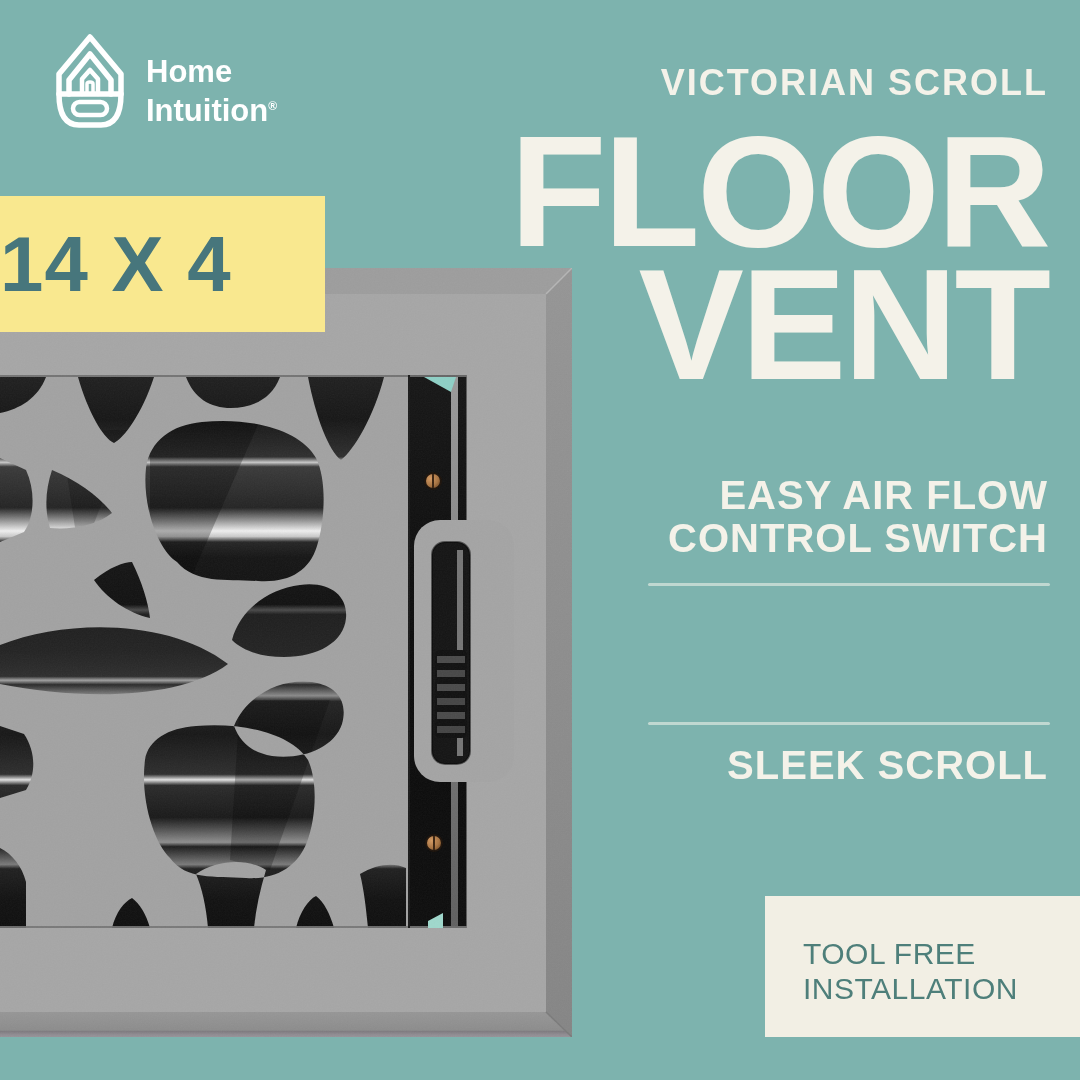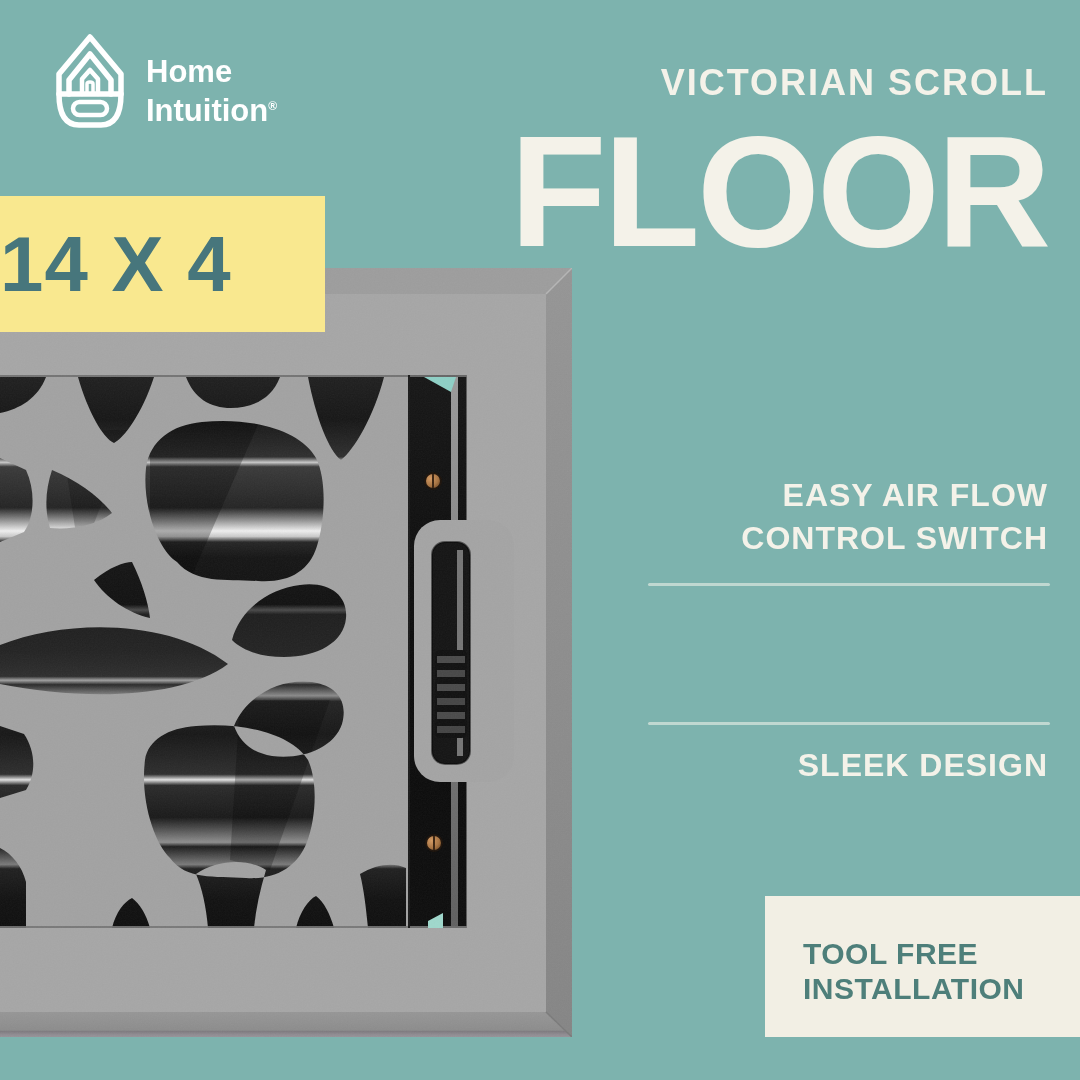--- a/index.html
+++ b/index.html
@@ -23,30 +23,30 @@
   
   .size-badge{position:absolute;left:0;top:196px;width:325px;height:136px;
               background:#F9E88F;display:flex;align-items:center;justify-content:flex-start;
               color:#47767C;font-weight:700;font-size:78px;letter-spacing:1px;z-index:5;}
 
   
   .vent{position:absolute;left:0;top:268px;z-index:2;}
 
   
   .feature{position:absolute;right:32px;text-align:right;color:#F4F2E9;
-           font-weight:700;font-size:32px;line-height:43px;letter-spacing:1px;}
+           font-weight:700;font-size:40px;line-height:43px;letter-spacing:1px;}
   .f1{top:474px;} .f2{top:606px;} .f3{top:744px;}
   .divider{position:absolute;right:30px;width:402px;height:3px;border-radius:2px;
            background:rgba(247,245,238,0.55);}
   .d1{top:583px;} .d2{top:722px;}
 
   
   .install-badge{position:absolute;left:765px;top:896px;width:315px;height:141px;
                  background:#F2EFE4;box-sizing:border-box;padding:40px 0 0 38px;
-                 color:#4E7F7A;font-weight:700;font-size:30px;line-height:35px;
+                 color:#4E7F7A;font-weight:400;font-size:30px;line-height:35px;
                  letter-spacing:0.5px;z-index:5;}
 </style>
 </head>
 <body>
 
 <div class="canvas">
 
   <svg class="vent" width="572" height="769" viewBox="0 268 572 769" xmlns="http://www.w3.org/2000/svg">
     <defs>
       <clipPath id="openClip">
@@ -205,34 +205,35 @@
     </svg>
     <div class="brand-text">
       <div>Home</div>
       <div><span>Intuition</span><sup>®</sup></div>
     </div>
   </header>
 
   <div class="title">
     <div class="kicker">VICTORIAN SCROLL</div>
     <div class="big first">FLOOR</div>
+    <div class="big second">VENT</div>
   </div>
 
   <div class="size-badge">
     <span>14 X 4</span>
   </div>
 
   <div class="feature f1">
     <div>EASY AIR FLOW</div>
     <div>CONTROL SWITCH</div>
   </div>
   <div class="divider d1"></div>
   <div class="divider d2"></div>
   <div class="feature f3">
-    <div>SLEEK DESIGN</div>
+    <div>SLEEK SCROLL</div>
   </div>
 
   <div class="install-badge">
     <div>TOOL FREE</div>
     <div>INSTALLATION</div>
   </div>
 
 </div>
 
 </body></html>

